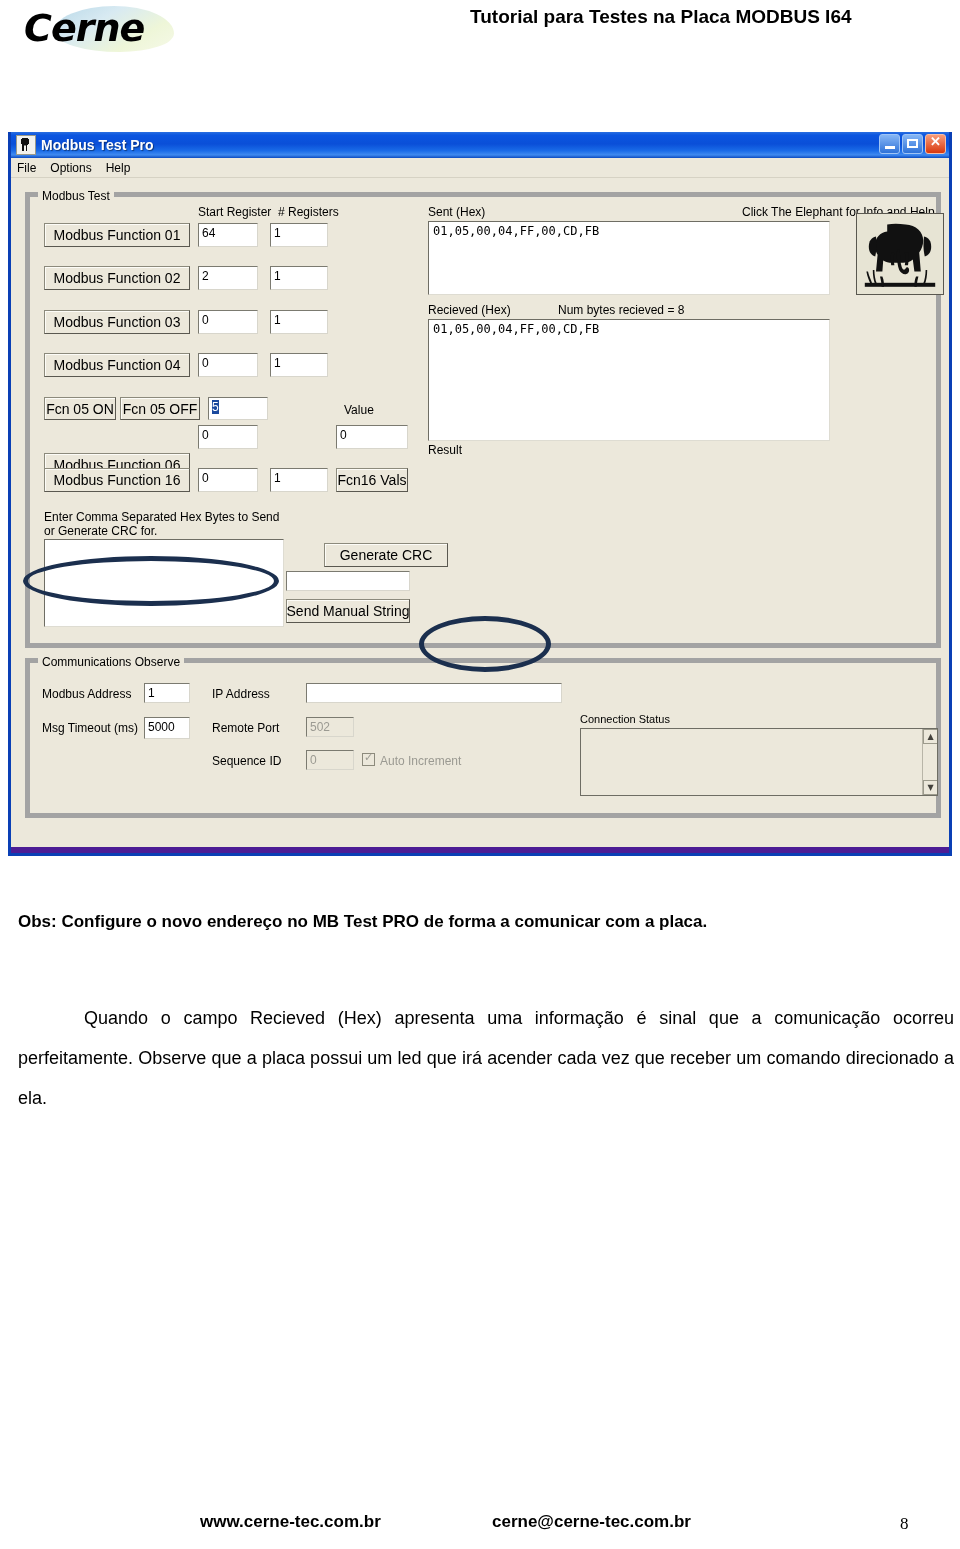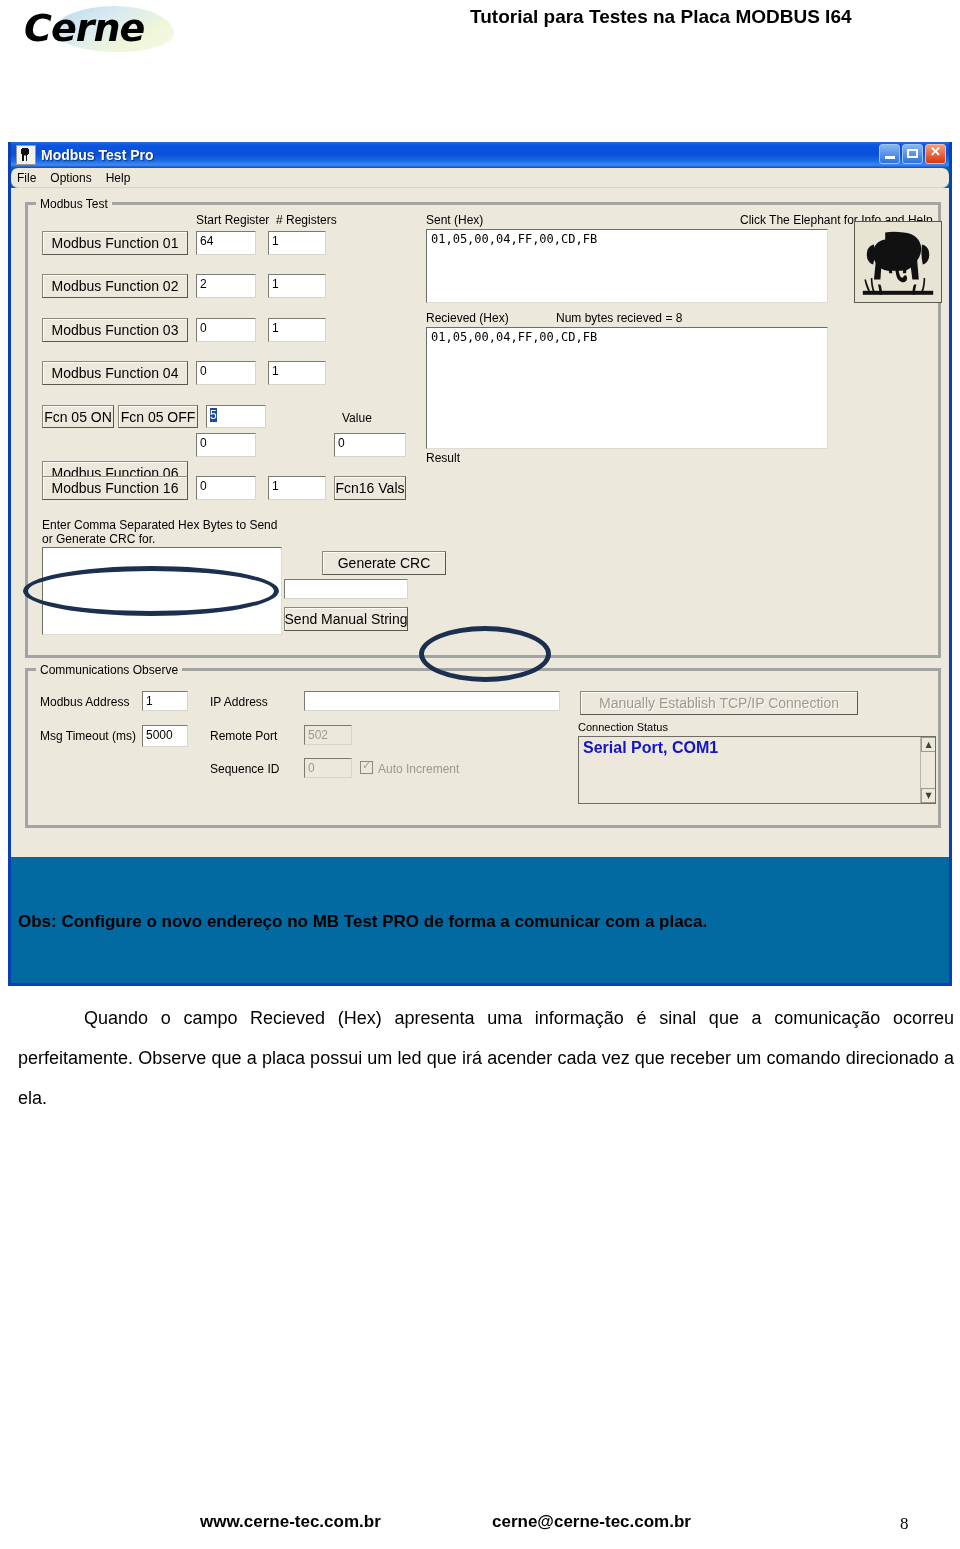--- a/index.html
+++ b/index.html
@@ -48,26 +48,26 @@
     font-family: "Liberation Sans", sans-serif;
     font-size: 19px;
     font-weight: bold;
     color: #000;
     white-space: nowrap;
   }
 
   
   .win {
     position: absolute;
-    left: 8px; top: 142px;
-    width: 944px; height: 844px;
+    left: 8px; top: 132px;
+    width: 944px; height: 724px;
     border: 3px solid #0a3fb5;
     border-top: none;
     box-sizing: border-box;
-    background: #0369a1;
+    background: #4c1d95;
   }
   .win-titlebar {
     height: 26px;
     background: linear-gradient(180deg, #2a6fe0 0%, #0b55e0 12%, #0a4fd8 46%, #1a6be8 72%, #3f8af0 88%, #0c4bc0 100%);
     display: flex;
     align-items: center;
     position: relative;
   }
   .win-icon {
     width: 18px; height: 18px;
@@ -123,39 +123,38 @@
   }
 
   .win-menubar {
     height: 19px;
     background: #ece8db;
     display: flex;
     align-items: center;
     padding-left: 6px;
     gap: 14px;
     border-bottom: 1px solid #d6d2c4;
-    border-radius: 7px;
   }
   .menu-item {
     font-family: "Liberation Sans", sans-serif;
     font-size: 12px;
     color: #000;
     cursor: default;
   }
 
   .win-body {
     position: relative;
     background: #ece8db;
     height: 669px;
   }
 
   
   .groupbox {
     position: absolute;
-    border: 3px solid #a3a3a3;
+    border: 5px solid #a3a3a3;
     box-sizing: border-box;
   }
   .groupbox .gb-title {
     position: absolute;
     left: 8px; top: -8px;
     background: #ece8db;
     padding: 0 4px;
     font-family: "Liberation Sans", sans-serif;
     font-size: 12px;
     color: #000;
@@ -468,25 +467,23 @@
       <div class="w-text" style="left:276px; top:20px; width:256px; height:20px;"></div>
 
       <div class="lbl" style="left:182px; top:58px;">Remote Port</div>
       <div class="w-text disabled" style="left:276px; top:54px; width:48px; height:20px;">502</div>
 
       <div class="lbl" style="left:182px; top:91px;">Sequence ID</div>
       <div class="w-text disabled" style="left:276px; top:87px; width:48px; height:20px;">0</div>
       <div class="w-check" style="left:332px; top:90px;"></div>
       <div class="lbl disabled" style="left:350px; top:91px;">Auto Increment</div>
 
-      <div class="w-btn disabled" style="left:552px; top:20px; width:278px; height:24px;">Manually Establish TCP/IP Connection</div>
 
       <div class="lbl small2" style="left:550px; top:50px;">Connection Status</div>
       <div class="statusbox" style="left:550px; top:65px; width:358px; height:68px;">
-        <div class="status-text">Serial Port, COM1</div>
         <div class="sbar">
           <div class="sbar-arrow up">▲</div>
           <div class="sbar-arrow dn">▼</div>
         </div>
       </div>
     </div>
 
     <div class="annot" id="annot-fcn05"></div>
     <div class="annot" id="annot-result"></div>
 

